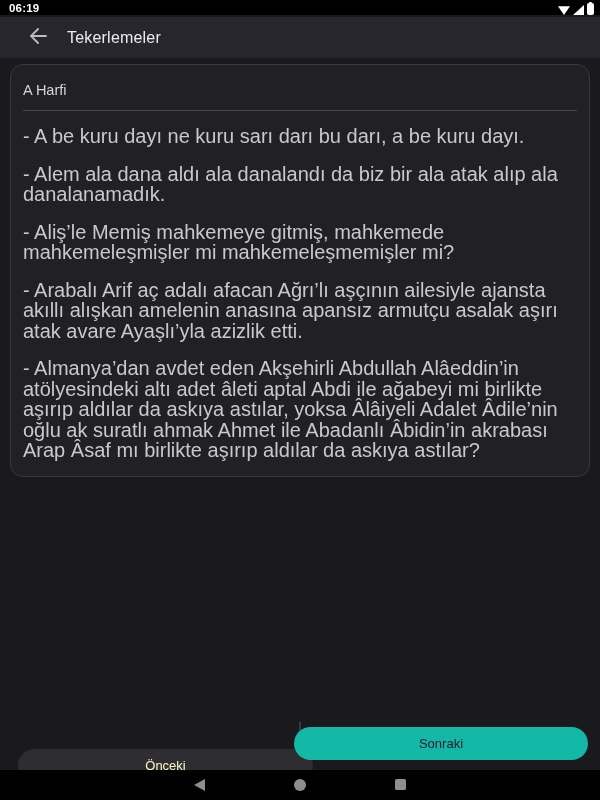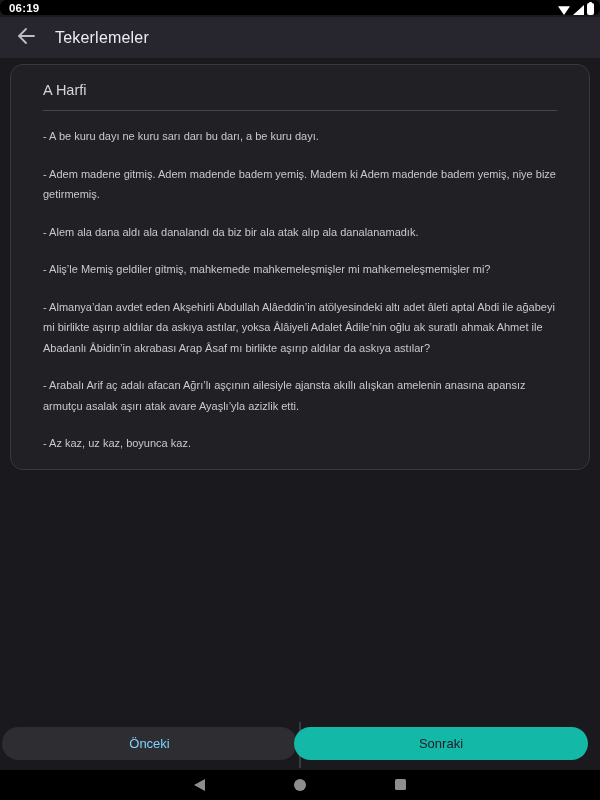--- a/index.html
+++ b/index.html
@@ -3,48 +3,48 @@
 <meta charset="utf-8">
 <style>
   html, body { margin:0; padding:0; }
   body {
     width:600px; height:800px; position:relative; overflow:hidden;
     background:#1a191e; font-family:"Liberation Sans", sans-serif;
     -webkit-font-smoothing:antialiased;
   }
 
   
-  .status-bar { position:absolute; top:0; left:0; right:0; height:15px; background:#000;border-radius:6px; }
+  .status-bar { position:absolute; top:0; left:0; right:0; height:15px; background:#000; }
   .status-time { position:absolute; left:9px; top:2px; color:#fff; font-size:11.5px; font-weight:bold; letter-spacing:.2px; }
   .status-icons { position:absolute; right:6px; top:3px; height:12px; display:flex; align-items:flex-end; gap:3px; }
   .wifi-icon { width:12px; height:10px; background:#fff; clip-path:polygon(0 12%, 100% 12%, 50% 100%); }
   .signal-icon { width:11px; height:10px; background:#fff; clip-path:polygon(100% 0, 100% 100%, 0 100%); }
   .battery-icon { width:7px; height:12px; background:#fff; border-radius:2px; position:relative; }
   .battery-icon::before { content:""; position:absolute; top:-1px; left:2px; width:3px; height:2px; background:#fff; border-radius:1px; }
 
   
-  .app-bar { position:absolute; top:17px; left:0; right:0; height:41px; background:#27262e; display:flex; align-items:center; }
+  .app-bar { position:absolute; top:17px; left:0; right:0; height:41px; background:#27262e; display:flex; align-items:center;padding-left:12px; }
   .back-btn { margin-left:13px; width:26px; height:26px; display:flex; align-items:center; justify-content:center; background:none; border:none; padding:0; cursor:pointer; }
   .app-title { margin-left:16px; color:#edebf1; font-size:16px; font-weight:500; letter-spacing:.2px; }
 
   
   .card {
     position:absolute; left:10px; right:10px; top:64px;
     background:#202025; border:1px solid #39383e; border-radius:13px;
-    padding:16px 32px 15px; box-sizing:border-box;
+    padding:16px 12px 15px; box-sizing:border-box;
   }
   .card-heading { color:#d6d4d9; font-size:14.5px; margin:1px 0 0; font-weight:normal; }
   .card-divider { border:none; border-top:1px solid #47464e; margin:12px 0 0; }
-  .twister { color:#c9c8cd; font-size:11px; line-height:20.5px; margin:17px 0 0; }
+  .twister { color:#c9c8cd; font-size:20px; line-height:20.5px; margin:17px 0 0; }
   .twister.first { margin-top:15px; }
 
   
   .footer-divider { position:absolute; left:299px; top:722px; width:2px; height:46px; background:#3a393f; }
   .btn { position:absolute; top:727px; height:33px; border:none; border-radius:17px; font-size:13px; font-weight:500; font-family:"Liberation Sans", sans-serif; cursor:pointer; }
-  .btn-prev { left:2px;   width:295px; background:#2e2d32; color:#7dd3fc; }
+  .btn-prev { left:18px;   width:295px; background:#2e2d32; color:#fef9c3;margin-top:22px; }
   .btn-next { left:294px; width:294px; background:#14b8a6; color:#201a2b; }
 
   
   .nav-bar { position:absolute; top:770px; left:0; right:0; height:30px; background:#000; }
   .nav-back-icon    { position:absolute; left:194px; top:9px;  width:11px; height:12px; background:#8e8e8e; clip-path:polygon(100% 0, 100% 100%, 0 50%); }
   .nav-home-icon    { position:absolute; left:294px; top:9px;  width:12px; height:12px; background:#8e8e8e; border-radius:50%; }
   .nav-recents-icon { position:absolute; left:395px; top:9px;  width:11px; height:11px; background:#8e8e8e; border-radius:1.5px; }
   .nav-target { position:absolute; top:0; width:80px; height:30px; background:none; border:none; cursor:pointer; }
   .t-back { left:160px; } .t-home { left:260px; } .t-recents { left:360px; }
 </style>
@@ -68,26 +68,24 @@
       </svg>
     </span>
   </button>
   <span class="app-title">Tekerlemeler</span>
 </div>
 
 <div class="card">
   <h2 class="card-heading">A Harfi</h2>
   <hr class="card-divider">
   <p class="twister first">- A be kuru dayı ne kuru sarı darı bu darı, a be kuru dayı.</p>
-  <p class="twister">- Adem madene gitmiş. Adem madende badem yemiş. Madem ki Adem madende badem yemiş, niye bize getirmemiş.</p>
   <p class="twister">- Alem ala dana aldı ala danalandı da biz bir ala atak alıp ala danalanamadık.</p>
-  <p class="twister">- Aliş’le Memiş geldiler gitmiş, mahkemede mahkemeleşmişler mi mahkemeleşmemişler mi?</p>
+  <p class="twister">- Aliş’le Memiş mahkemeye gitmiş, mahkemede mahkemeleşmişler mi mahkemeleşmemişler mi?</p>
+  <p class="twister">- Arabalı Arif aç adalı afacan Ağrı’lı aşçının ailesiyle ajansta akıllı alışkan amelenin anasına apansız armutçu asalak aşırı atak avare Ayaşlı’yla azizlik etti.</p>
   <p class="twister">- Almanya’dan avdet eden Akşehirli Abdullah Alâeddin’in atölyesindeki altı adet âleti aptal Abdi ile ağabeyi mi birlikte aşırıp aldılar da askıya astılar, yoksa Âlâiyeli Adalet Âdile’nin oğlu ak suratlı ahmak Ahmet ile Abadanlı Âbidin’in akrabası Arap Âsaf mı birlikte aşırıp aldılar da askıya astılar?</p>
-  <p class="twister">- Arabalı Arif aç adalı afacan Ağrı’lı aşçının ailesiyle ajansta akıllı alışkan amelenin anasına apansız armutçu asalak aşırı atak avare Ayaşlı’yla azizlik etti.</p>
-  <p class="twister">- Az kaz, uz kaz, boyunca kaz.</p>
 </div>
 
 <div class="footer-divider"></div>
 <button class="btn btn-prev">
   <span>Önceki</span>
 </button>
 <button class="btn btn-next">
   <span>Sonraki</span>
 </button>
 

